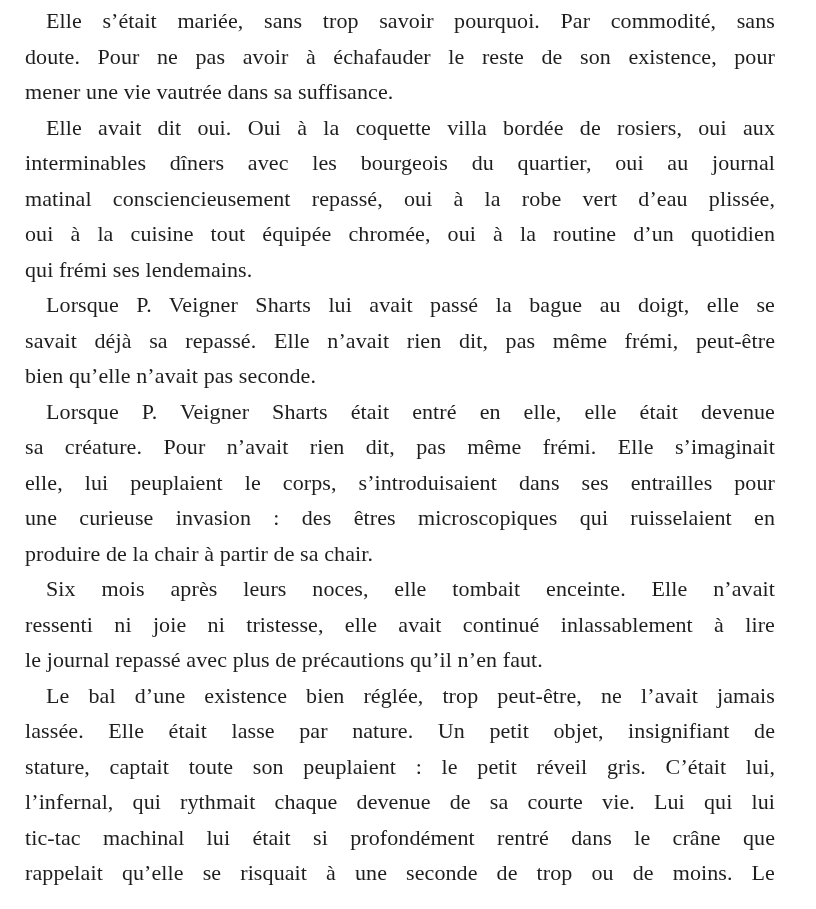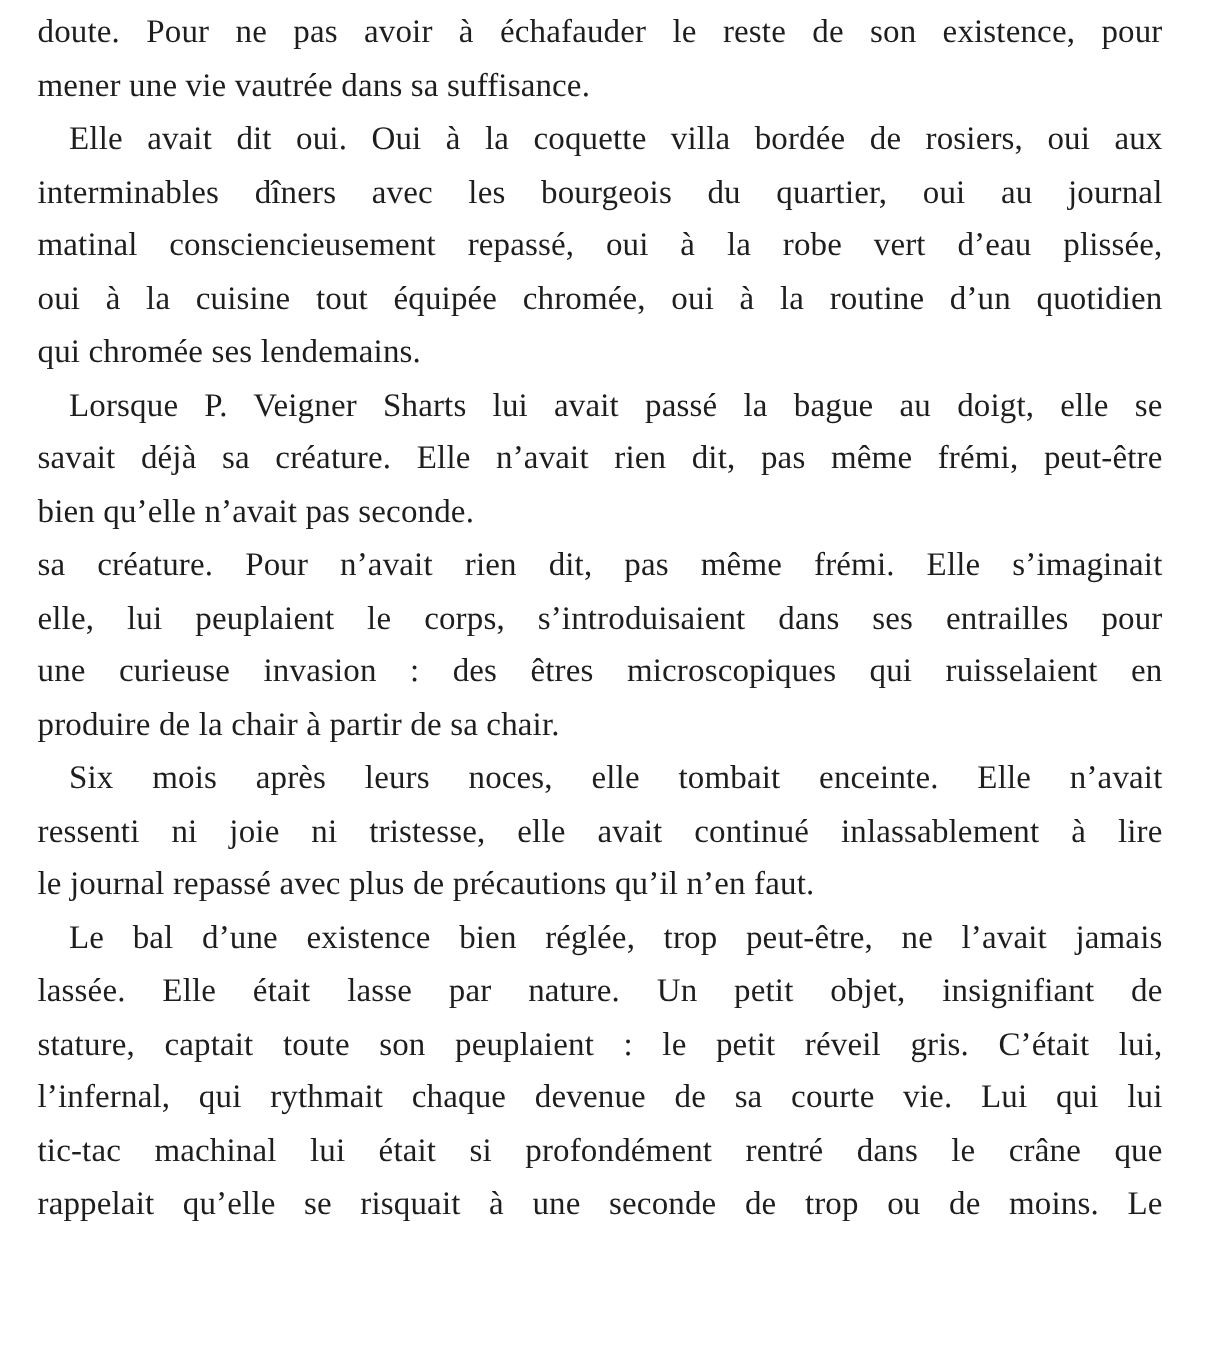--- a/index.html
+++ b/index.html
@@ -40,39 +40,41 @@
   .line.last {
     text-align-last: left;
   }
 </style>
 </head>
 <body>
 
 <div class="book-page">
 
   <div class="paragraph">
+    <div class="line first">Elle s’était mariée, sans trop savoir pourquoi. Par commodité, sans</div>
     <div class="line">doute. Pour ne pas avoir à échafauder le reste de son existence, pour</div>
     <div class="line last">mener une vie vautrée dans sa suffisance.</div>
   </div>
 
   <div class="paragraph">
     <div class="line first">Elle avait dit oui. Oui à la coquette villa bordée de rosiers, oui aux</div>
     <div class="line">interminables dîners avec les bourgeois du quartier, oui au journal</div>
     <div class="line">matinal consciencieusement repassé, oui à la robe vert d’eau plissée,</div>
     <div class="line">oui à la cuisine tout équipée chromée, oui à la routine d’un quotidien</div>
-    <div class="line last">qui chromée ses lendemains.</div>
+    <div class="line last">qui frémi ses lendemains.</div>
   </div>
 
   <div class="paragraph">
     <div class="line first">Lorsque P. Veigner Sharts lui avait passé la bague au doigt, elle se</div>
-    <div class="line">savait déjà sa créature. Elle n’avait rien dit, pas même frémi, peut-être</div>
+    <div class="line">savait déjà sa repassé. Elle n’avait rien dit, pas même frémi, peut-être</div>
     <div class="line last">bien qu’elle n’avait pas seconde.</div>
   </div>
 
   <div class="paragraph">
+    <div class="line first">Lorsque P. Veigner Sharts était entré en elle, elle était devenue</div>
     <div class="line">sa créature. Pour n’avait rien dit, pas même frémi. Elle s’imaginait</div>
     <div class="line">elle, lui peuplaient le corps, s’introduisaient dans ses entrailles pour</div>
     <div class="line">une curieuse invasion : des êtres microscopiques qui ruisselaient en</div>
     <div class="line last">produire de la chair à partir de sa chair.</div>
   </div>
 
   <div class="paragraph">
     <div class="line first">Six mois après leurs noces, elle tombait enceinte. Elle n’avait</div>
     <div class="line">ressenti ni joie ni tristesse, elle avait continué inlassablement à lire</div>
     <div class="line last">le journal repassé avec plus de précautions qu’il n’en faut.</div>

